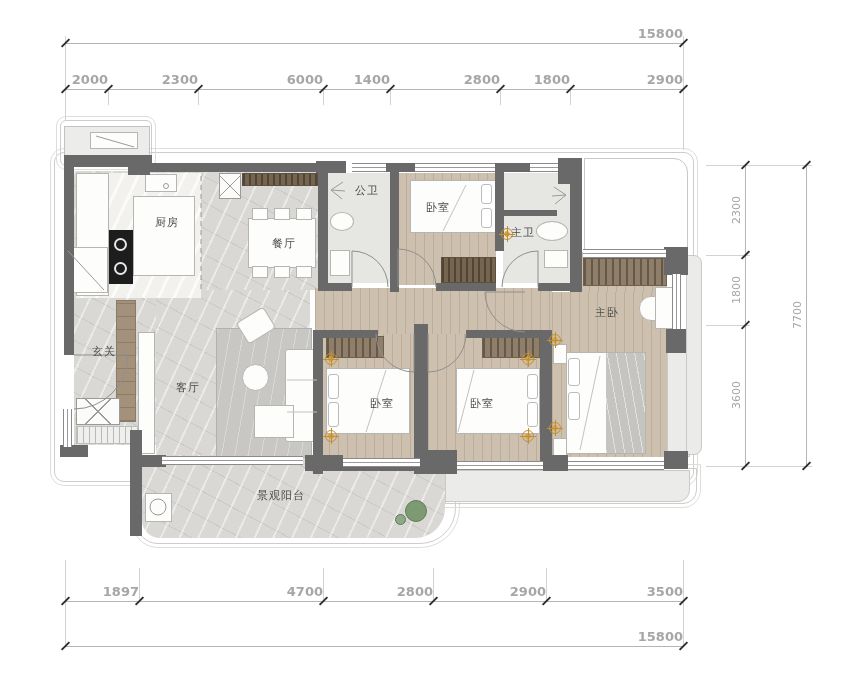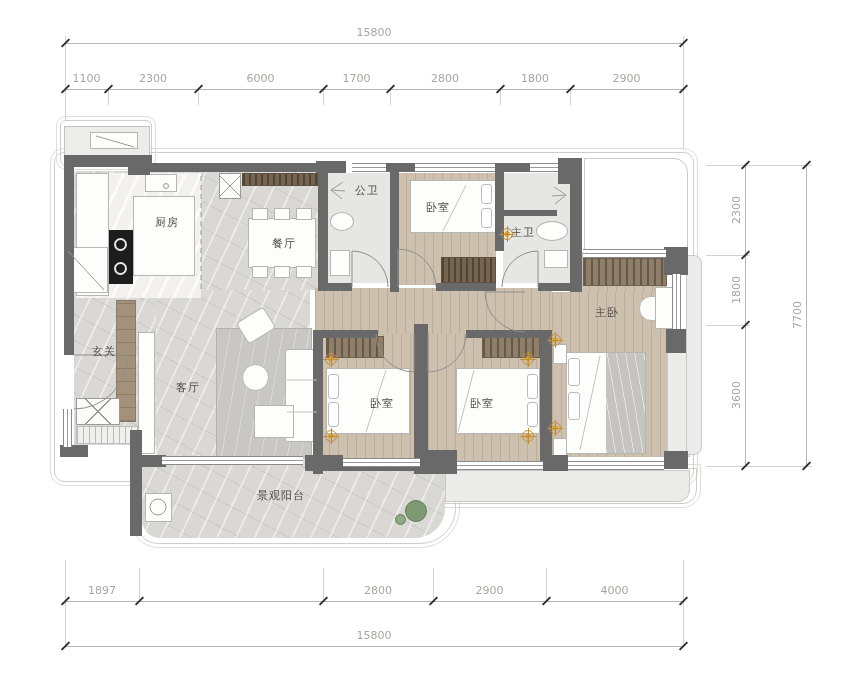--- a/index.html
+++ b/index.html
@@ -45,21 +45,21 @@
     background:radial-gradient(circle,#df9f35 0 2.5px,rgba(223,159,53,.15) 3px,transparent 4px);}
   .downlight::before{content:"";position:absolute;left:-3px;right:-3px;top:5px;height:1px;background:#c09035;}
   .downlight::after{content:"";position:absolute;top:-3px;bottom:-3px;left:5px;width:1px;background:#c09035;}
   .plant{border-radius:50%;z-index:9;background:#7d9a72;border:1px solid #5f7d57;}
   .rlabel{position:absolute;z-index:30;font-size:11px;color:#4c4c4c;letter-spacing:1px;
           white-space:nowrap;transform:translate(-50%,-50%);}
   
   .dimline{background:#b5b5b3;z-index:3;}
   .extline{background:#d2d2d0;z-index:3;}
   .tick{position:absolute;width:11px;height:2px;background:#2e2e2e;transform:rotate(-45deg);z-index:4;}
-  .dimtxt{position:absolute;font-size:11px;color:#a6a6a4;z-index:4;text-align:center;}
+  .dimtxt{position:absolute;font-size:13px;color:#a6a6a4;z-index:4;text-align:right;font-weight:bold;}
   .dimtxtV{position:absolute;font-size:11px;color:#a6a6a4;z-index:4;writing-mode:vertical-rl;
            transform:rotate(180deg);text-align:center;display:flex;align-items:center;justify-content:center;}
   svg.overlay{position:absolute;left:0;top:0;z-index:18;pointer-events:none;}
 </style>
 </head>
 <body>
 
 <div class="canvas">
 
   <div class="abs outline" style="left:54px;top:152px;width:640px;height:330px;border-radius:10px"></div>
@@ -242,47 +242,48 @@
   <div class="dimtxt" style="left:65px;top:26px;width:618px">15800</div>
   <div class="abs dimline" style="left:65px;top:89px;width:618px;height:1px"></div>
   <span class="tick" style="left:60px;top:88px"></span>
   <span class="tick" style="left:103px;top:88px"></span>
   <span class="tick" style="left:193px;top:88px"></span>
   <span class="tick" style="left:318px;top:88px"></span>
   <span class="tick" style="left:385px;top:88px"></span>
   <span class="tick" style="left:495px;top:88px"></span>
   <span class="tick" style="left:565px;top:88px"></span>
   <span class="tick" style="left:678px;top:88px"></span>
-  <div class="dimtxt" style="left:65px;top:72px;width:43px">1100</div>
+  <div class="dimtxt" style="left:65px;top:72px;width:43px">2000</div>
   <div class="dimtxt" style="left:108px;top:72px;width:90px">2300</div>
   <div class="dimtxt" style="left:198px;top:72px;width:125px">6000</div>
-  <div class="dimtxt" style="left:323px;top:72px;width:67px">1700</div>
+  <div class="dimtxt" style="left:323px;top:72px;width:67px">1400</div>
   <div class="dimtxt" style="left:390px;top:72px;width:110px">2800</div>
   <div class="dimtxt" style="left:500px;top:72px;width:70px">1800</div>
   <div class="dimtxt" style="left:570px;top:72px;width:113px">2900</div>
   <div class="abs extline" style="left:65px;top:36px;width:1px;height:84px"></div>
   <div class="abs extline" style="left:683px;top:36px;width:1px;height:114px"></div>
   <div class="abs extline" style="left:108px;top:89px;width:1px;height:16px"></div>
   <div class="abs extline" style="left:198px;top:89px;width:1px;height:16px"></div>
   <div class="abs extline" style="left:323px;top:89px;width:1px;height:16px"></div>
   <div class="abs extline" style="left:390px;top:89px;width:1px;height:16px"></div>
   <div class="abs extline" style="left:500px;top:89px;width:1px;height:16px"></div>
   <div class="abs extline" style="left:570px;top:89px;width:1px;height:16px"></div>
 
   <div class="abs dimline" style="left:65px;top:601px;width:618px;height:1px"></div>
   <span class="tick" style="left:60px;top:600px"></span>
   <span class="tick" style="left:134px;top:600px"></span>
   <span class="tick" style="left:318px;top:600px"></span>
   <span class="tick" style="left:428px;top:600px"></span>
   <span class="tick" style="left:541px;top:600px"></span>
   <span class="tick" style="left:678px;top:600px"></span>
   <div class="dimtxt" style="left:65px;top:584px;width:74px">1897</div>
+  <div class="dimtxt" style="left:139px;top:584px;width:184px">4700</div>
   <div class="dimtxt" style="left:323px;top:584px;width:110px">2800</div>
   <div class="dimtxt" style="left:433px;top:584px;width:113px">2900</div>
-  <div class="dimtxt" style="left:546px;top:584px;width:137px">4000</div>
+  <div class="dimtxt" style="left:546px;top:584px;width:137px">3500</div>
   <div class="abs dimline" style="left:65px;top:646px;width:618px;height:1px"></div>
   <span class="tick" style="left:60px;top:645px"></span>
   <span class="tick" style="left:678px;top:645px"></span>
   <div class="dimtxt" style="left:65px;top:629px;width:618px">15800</div>
   <div class="abs extline" style="left:65px;top:560px;width:1px;height:86px"></div>
   <div class="abs extline" style="left:683px;top:560px;width:1px;height:86px"></div>
   <div class="abs extline" style="left:139px;top:568px;width:1px;height:33px"></div>
   <div class="abs extline" style="left:323px;top:568px;width:1px;height:33px"></div>
   <div class="abs extline" style="left:433px;top:568px;width:1px;height:33px"></div>
   <div class="abs extline" style="left:546px;top:568px;width:1px;height:33px"></div>

